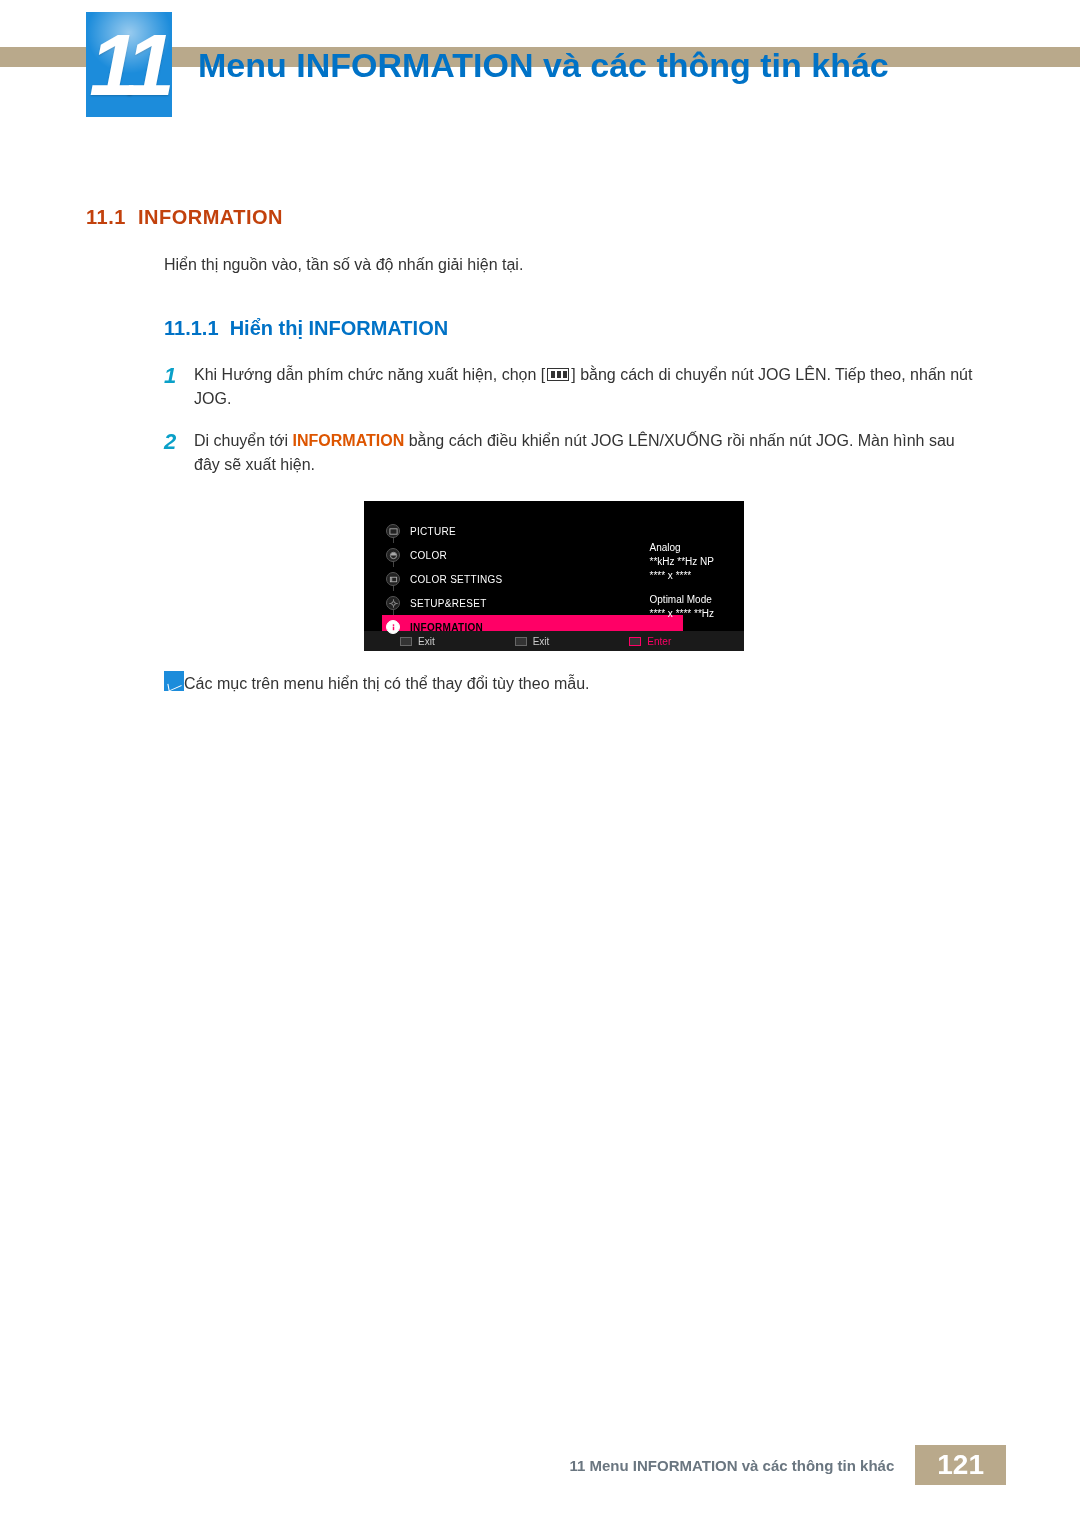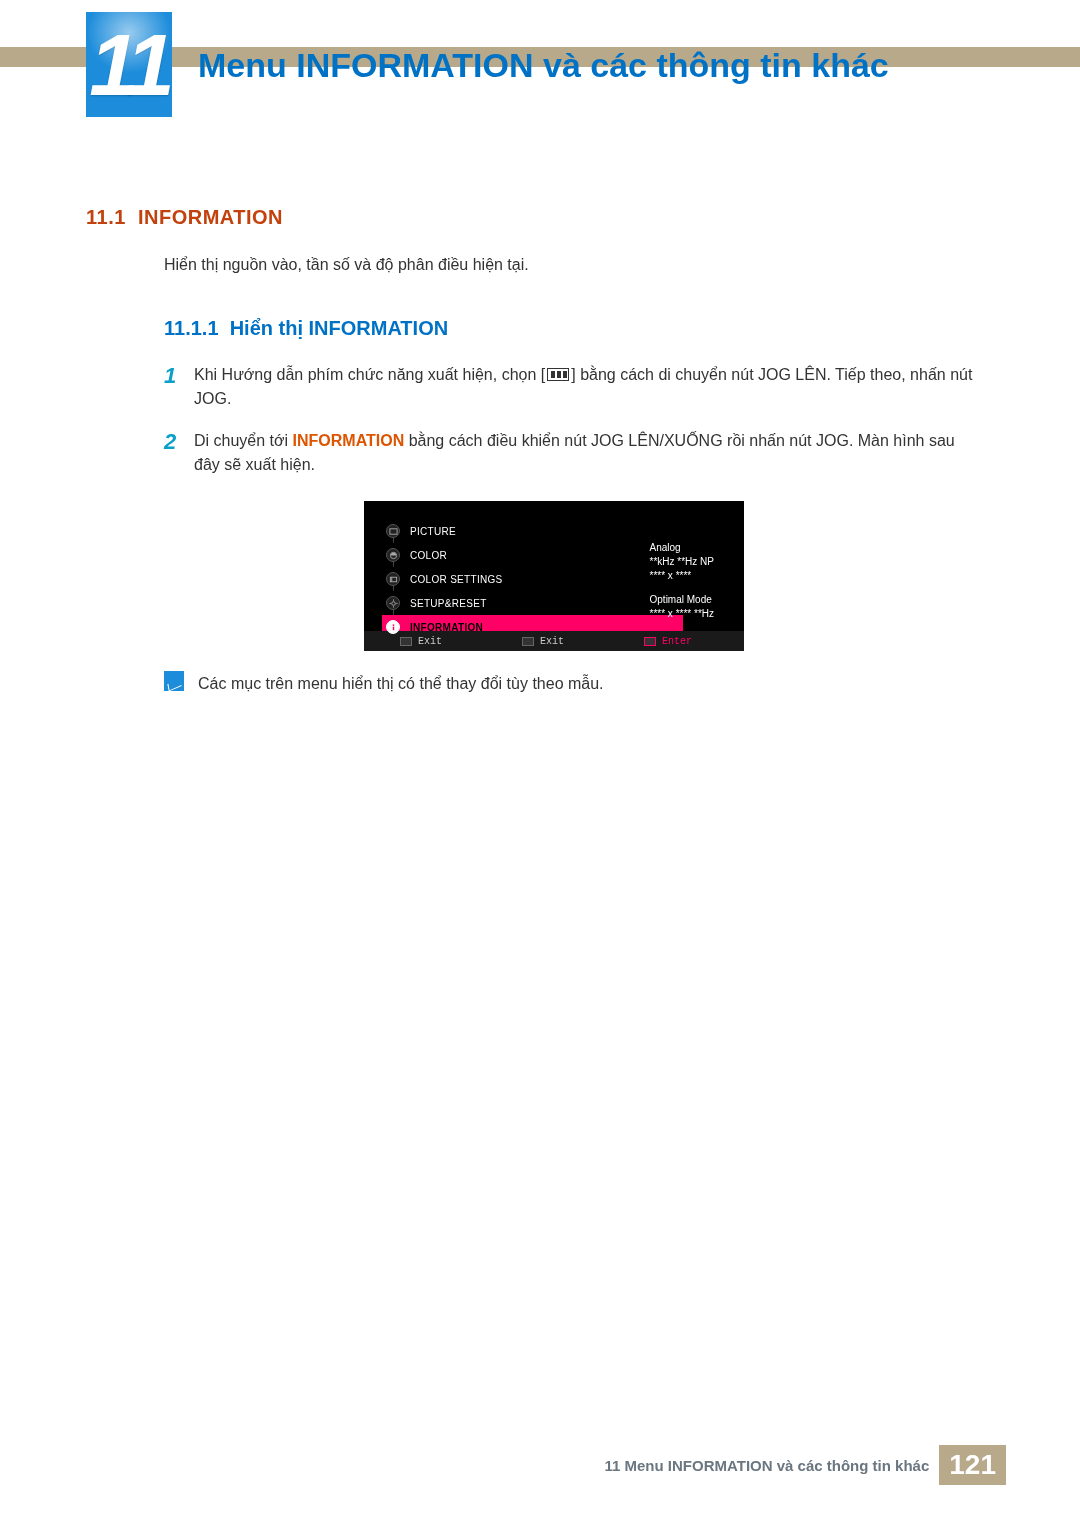--- a/index.html
+++ b/index.html
@@ -202,35 +202,33 @@
     position: absolute;
     left: 0; right: 0; bottom: 0;
     height: 20px;
     background: #1a1a1a;
     display: flex;
     align-items: center;
     padding: 8px 36px;
     gap: 80px;
     font-size: 10px;
     color: #ccc;
-    font-family: Liberation Mono, monospace;
   }
   .osd .footer .fitem { display: flex; align-items: center; gap: 6px; }
   .osd .footer .fitem.enter { color: #ff0066; }
   .osd .footer .ficon {
     width: 12px; height: 9px; background: #333; border: 1px solid #666;
     display: inline-block;
   }
 
   
   .note {
     display: flex;
     align-items: flex-start;
     margin-top: 20px;
-    gap: 14px;
   }
   .note .nicon {
     width: 20px; height: 20px;
     background: #1c8cdb;
     position: relative;
     flex-shrink: 0;
   }
   .note .nicon::after {
     content: "";
     position: absolute;
@@ -256,42 +254,43 @@
   .page-footer .ftxt {
     color: #6a7680;
     font-size: 15px;
     font-weight: bold;
   }
   .page-footer .pnum {
     background: #b9a98b;
     color: #fff;
     font-size: 28px;
     font-weight: bold;
-    padding: 4px 10px;
+    padding: 4px 22px;
+    margin-left: 11px;
   }
 </style>
 </head>
 <body>
 
 <div class="top-bar"></div>
 
 <div class="chapter-box">
   <div class="glow"></div>
   <span class="chapter-num">11</span>
 </div>
 
 <h1 class="chapter-title">Menu INFORMATION và các thông tin khác</h1>
 
 <h2 class="section-heading">
   <span>11.1</span>&nbsp;&nbsp;<span>INFORMATION</span>
 </h2>
 
 <div class="section-body">
 
-  <p>Hiển thị nguồn vào, tần số và độ phân điều hiện tại.</p>
+  <p>Hiển thị nguồn vào, tần số và độ nhấn giải hiện tại.</p>
 
   <h3 class="subsection-heading">
     <span>11.1.1</span>&nbsp;&nbsp;<span>Hiển thị INFORMATION</span>
   </h3>
 
   <div class="ol">
     <div class="item">
       <div class="num">1</div>
       <div class="txt">
         <span>Khi Hướng dẫn phím chức năng xuất hiện, chọn [</span><span class="inline-icon"></span><span>] bằng cách di chuyển nút JOG LÊN. Tiếp theo, nhấn nút JOG.</span>

